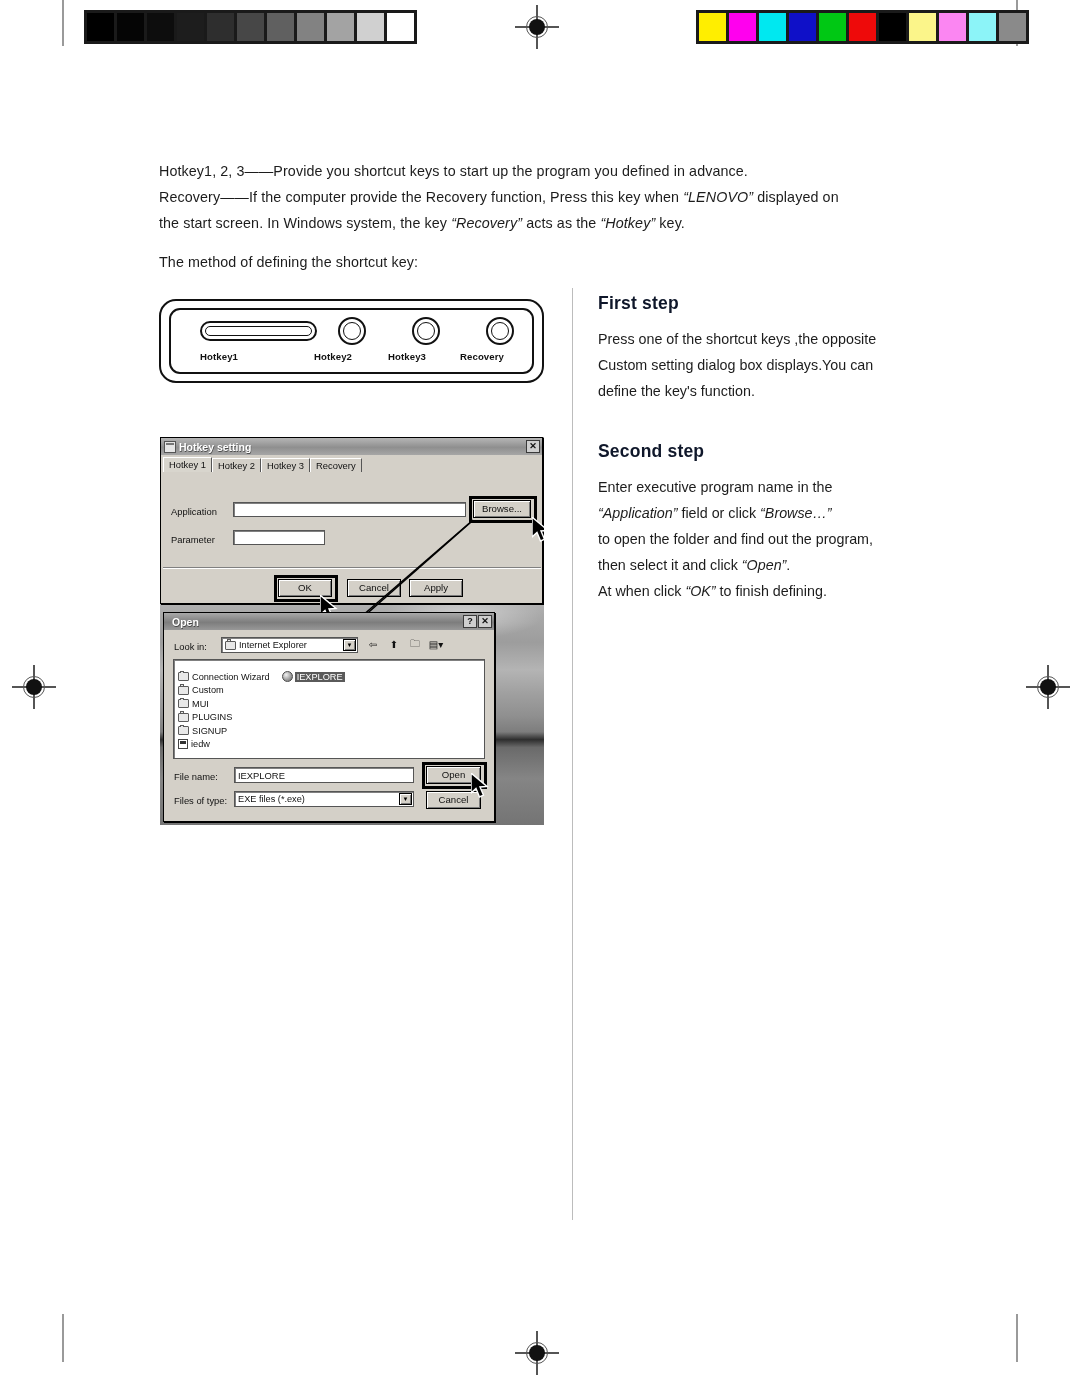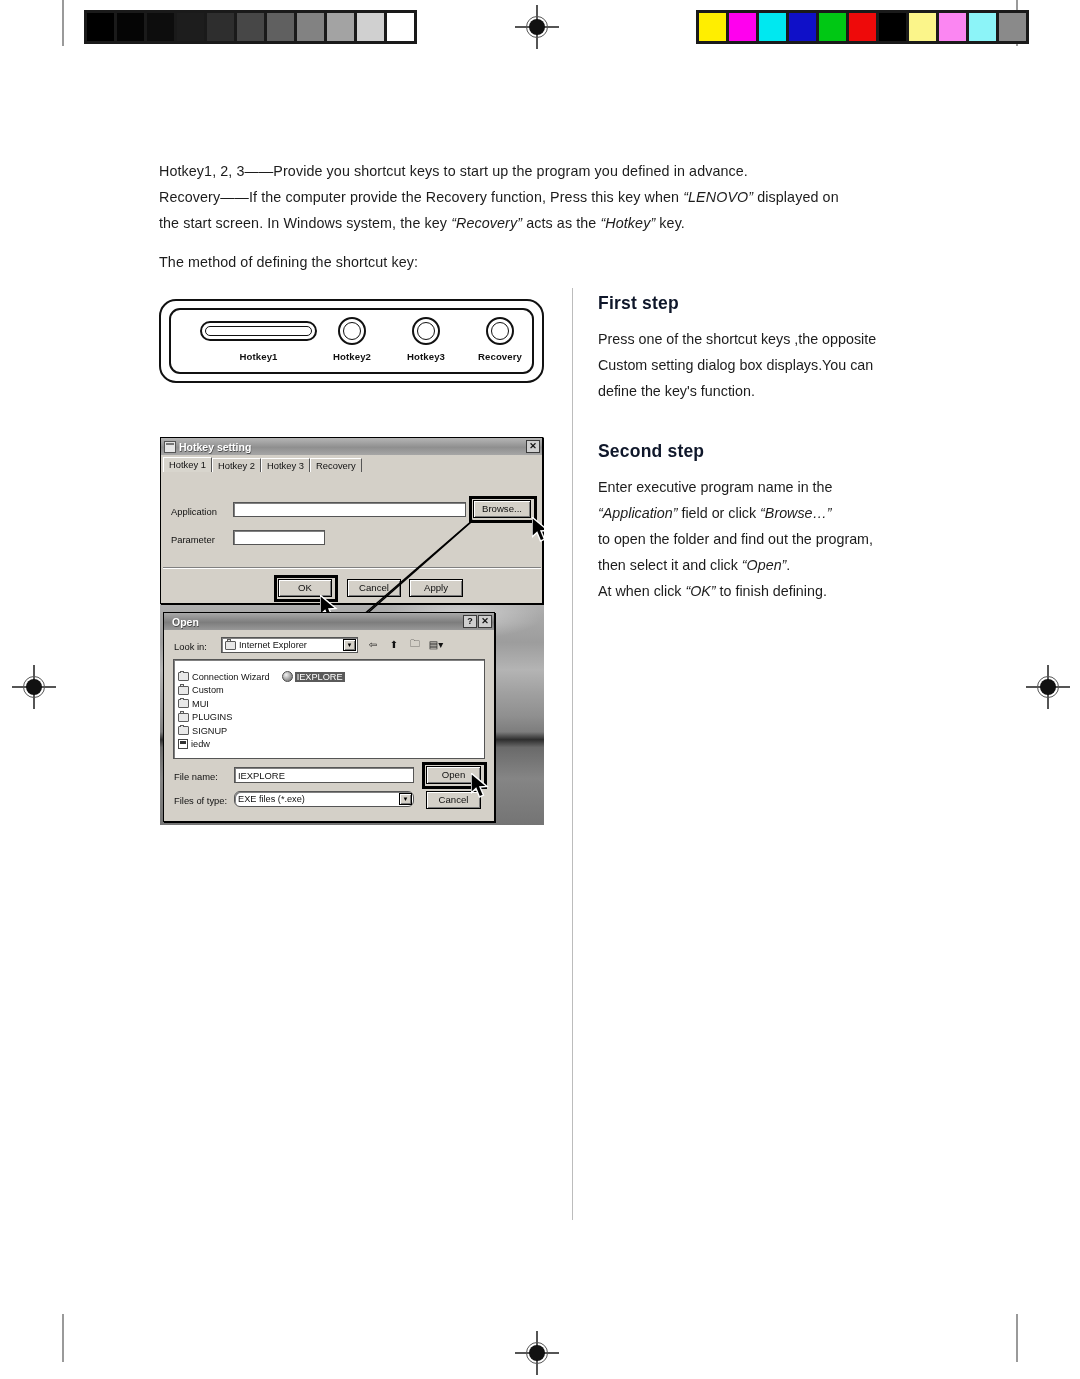--- a/index.html
+++ b/index.html
@@ -43,21 +43,21 @@
   #hotkey-panel{position:absolute;left:159px;top:299px;width:385px;height:84px;}
   .panel-outer{position:absolute;inset:0;border:2.6px solid #111;border-radius:17px;box-sizing:border-box;background:#fff;}
   .panel-inner{position:absolute;left:10px;top:9px;right:10px;bottom:9px;border:2.2px solid #111;border-radius:11px;box-sizing:border-box;}
   .key-long{position:absolute;left:41px;top:22px;width:117px;height:20px;
     border:2.4px solid #111;border-radius:10px;box-sizing:border-box;}
   .key-long:after{content:"";position:absolute;left:3px;top:3px;right:3px;bottom:3px;
     border:1.4px solid #111;border-radius:7px;}
   .key-round{position:absolute;top:18px;width:28px;height:28px;border:2.4px solid #111;border-radius:50%;box-sizing:border-box;}
   .key-round:after{content:"";position:absolute;left:2.6px;top:2.6px;right:2.6px;bottom:2.6px;
     border:1.4px solid #111;border-radius:50%;}
-  .key-lbl{position:absolute;top:52px;font-size:9.6px;font-weight:bold;color:#111;text-align:center;letter-spacing:.1px;}
+  .key-lbl{position:absolute;top:52px;font-size:9.6px;font-weight:bold;color:#111;text-align:left;letter-spacing:.1px;}
 
   
   #win-shot{position:absolute;left:160px;top:437px;width:384px;height:388px;
      background:#8d8d8d;overflow:hidden;}
   
   .wall{position:absolute;inset:0;
      background:
        linear-gradient(to bottom,
          #8e8e8e 0%, #9b9b9b 6%, #8a8a8a 12%, #a3a3a3 19%,
          #b9b9b9 27%, #cfcfcf 33%, #bdbdbd 39%, #a8a8a8 46%,
@@ -342,21 +342,21 @@
         <div class="lrow">
           <span class="file-ic"></span>
           <span>iedw</span>
         </div>
       </div>
 
       <div class="fieldlbl" style="left:10px;top:158px;">File name:</div>
       <div class="field" style="left:70px;top:154px;width:180px;height:16px;">IEXPLORE</div>
 
       <div class="fieldlbl" style="left:10px;top:182px;">Files of type:</div>
-      <div class="combo" style="left:70px;top:178px;width:180px;height:16px;border-radius:6px;">
+      <div class="combo" style="left:70px;top:178px;width:180px;height:16px;">
         <span>EXE files (*.exe)</span>
         <span class="combo-arrow">▼</span>
       </div>
 
       <div class="btn" style="left:262px;top:153px;width:55px;height:18px;">Open</div>
       <div class="hibox" style="left:258px;top:149px;width:65px;height:27px;"></div>
       <div class="btn" style="left:262px;top:178px;width:55px;height:18px;">Cancel</div>
     </div>
 
     <div class="cursor" style="left:311px;top:336px;">

